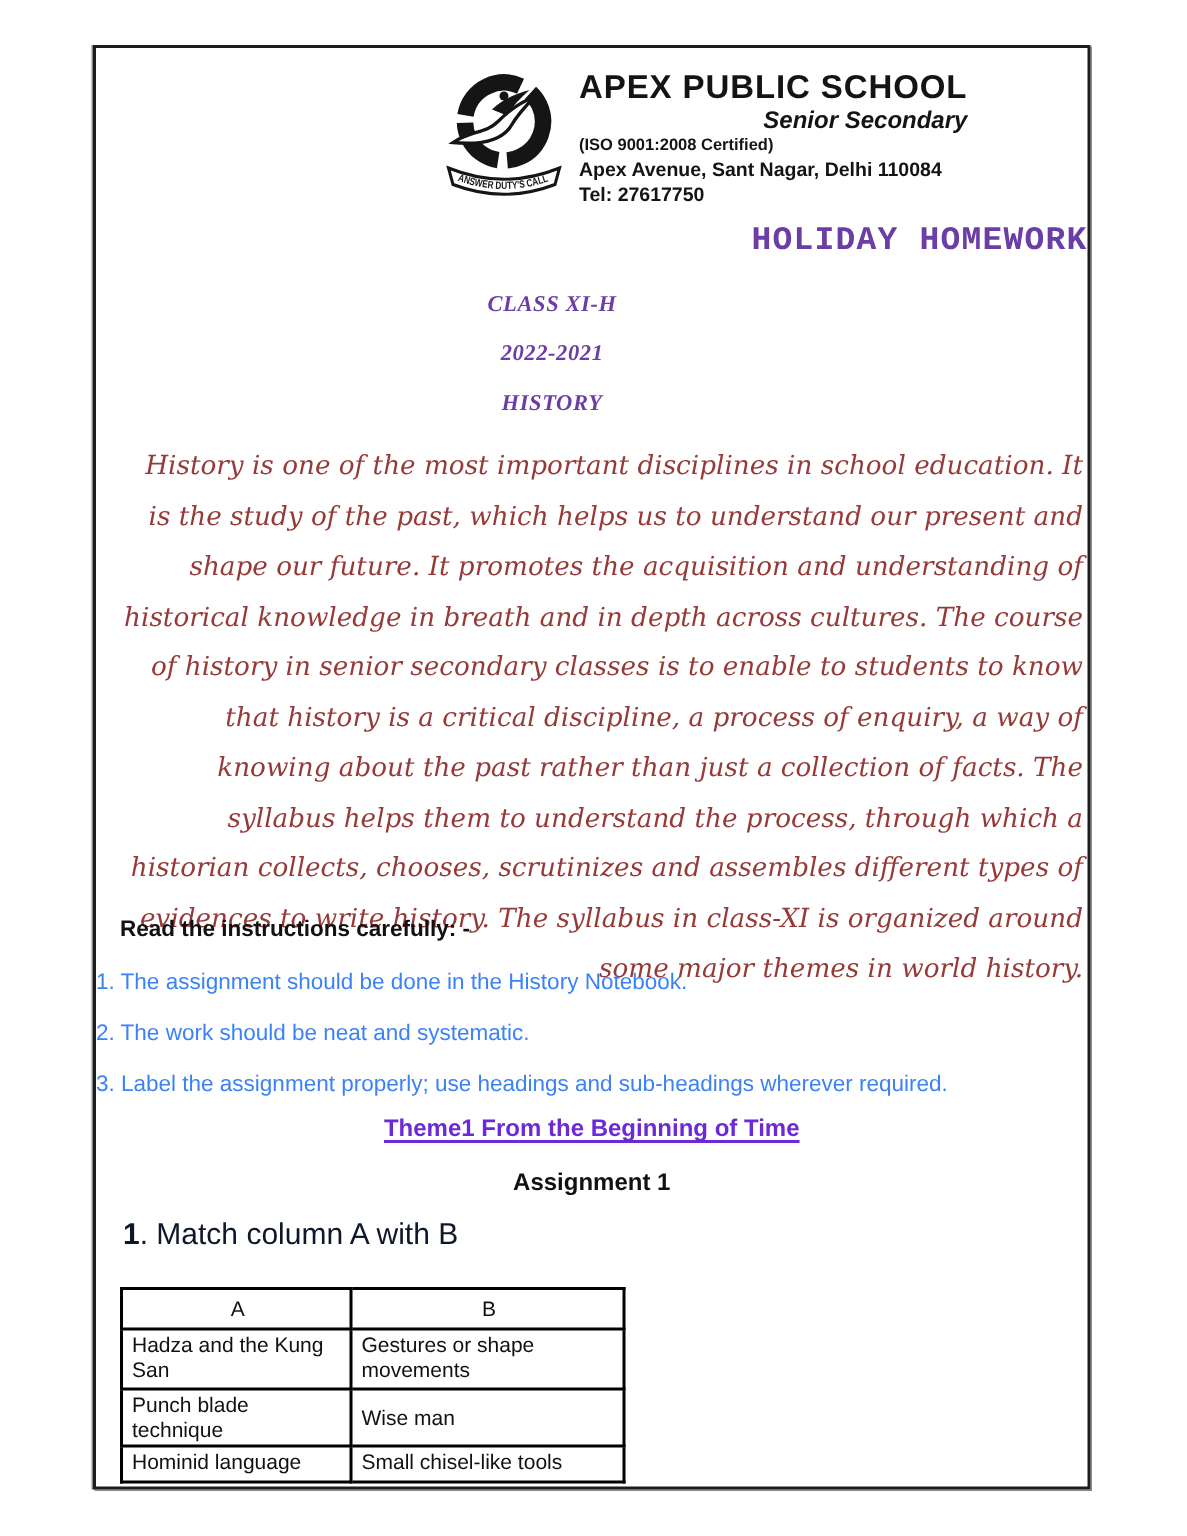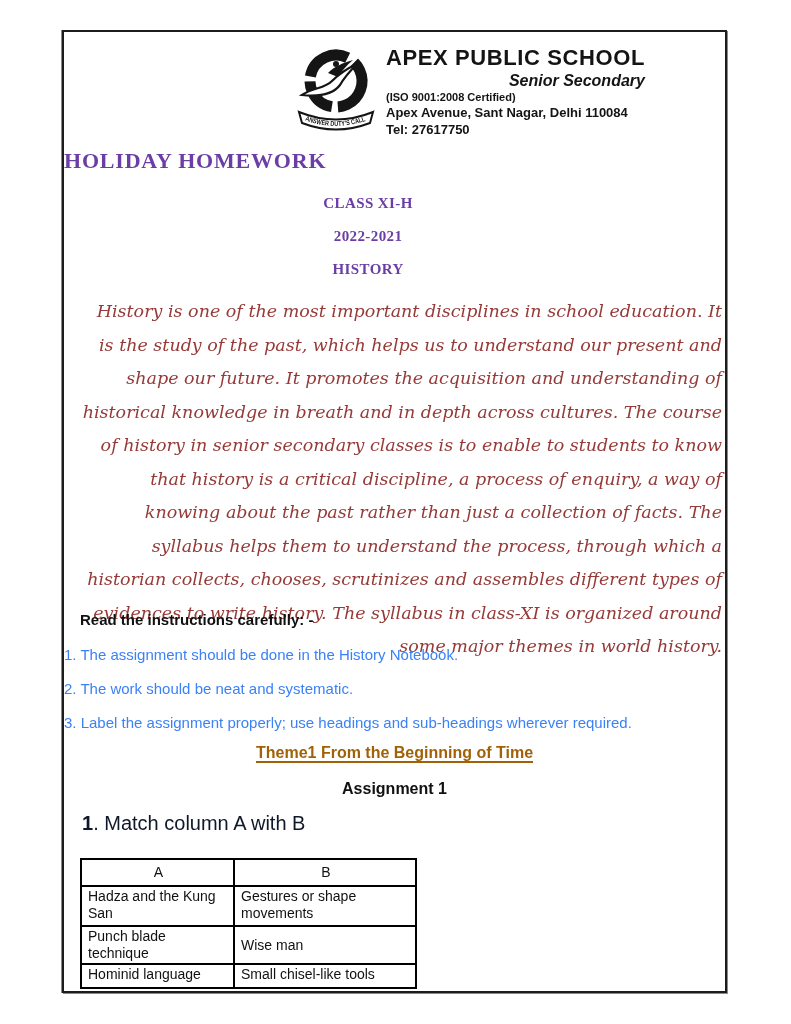--- a/index.html
+++ b/index.html
@@ -44,31 +44,32 @@
   .school-cert {
     font-size: 11px; font-weight: 600; line-height: 14px; margin-top: 1px;
   }
   .school-addr, .school-tel {
     font-size: 13px; font-weight: bold; line-height: 16px; margin-top: 1px;
   }
 
   
   .page-title {
     position: absolute; top: 116px; left: 0; width: 100%;
-    text-align: left;
-    font-family: Liberation Serif, serif;
+    text-align: right;
+    font-family: Liberation Mono, monospace;
     font-weight: bold; font-size: 22px; letter-spacing: 0.8px;
     color: var(--purple);
   }
   .title-sub {
     position: absolute; left: 0; width: 92%;
     text-align: center;
     font-family: "Liberation Serif", serif;
     font-weight: bold; font-size: 15px; letter-spacing: 0.4px;
     color: var(--purple);
+    font-style: italic;
   }
   .t-class   { top: 163px; }
   .t-session { top: 196px; }
   .t-subject { top: 229px; }
 
   
   .intro {
     position: absolute; top: 263px; left: 16px; width: 642px;
     font-family: "DejaVu Serif", serif;
     font-style: italic;
@@ -88,21 +89,21 @@
     font-size: 15px; color: #3b82f6;
   }
   .i1 { top: 614px; }
   .i2 { top: 648px; }
   .i3 { top: 682px; }
 
   
   .theme-head {
     position: absolute; top: 712px; left: 0; width: 100%;
     text-align: center;
-    font-size: 16px; font-weight: bold; color: #a16207;
+    font-size: 16px; font-weight: bold; color: #6d28d9;
     text-decoration: underline;
     text-decoration-thickness: 2px;
     text-underline-offset: 3px;
   }
   .assign-head {
     position: absolute; top: 748px; left: 0; width: 100%;
     text-align: center;
     font-size: 16px; font-weight: bold; color: #111;
   }
   .question {

